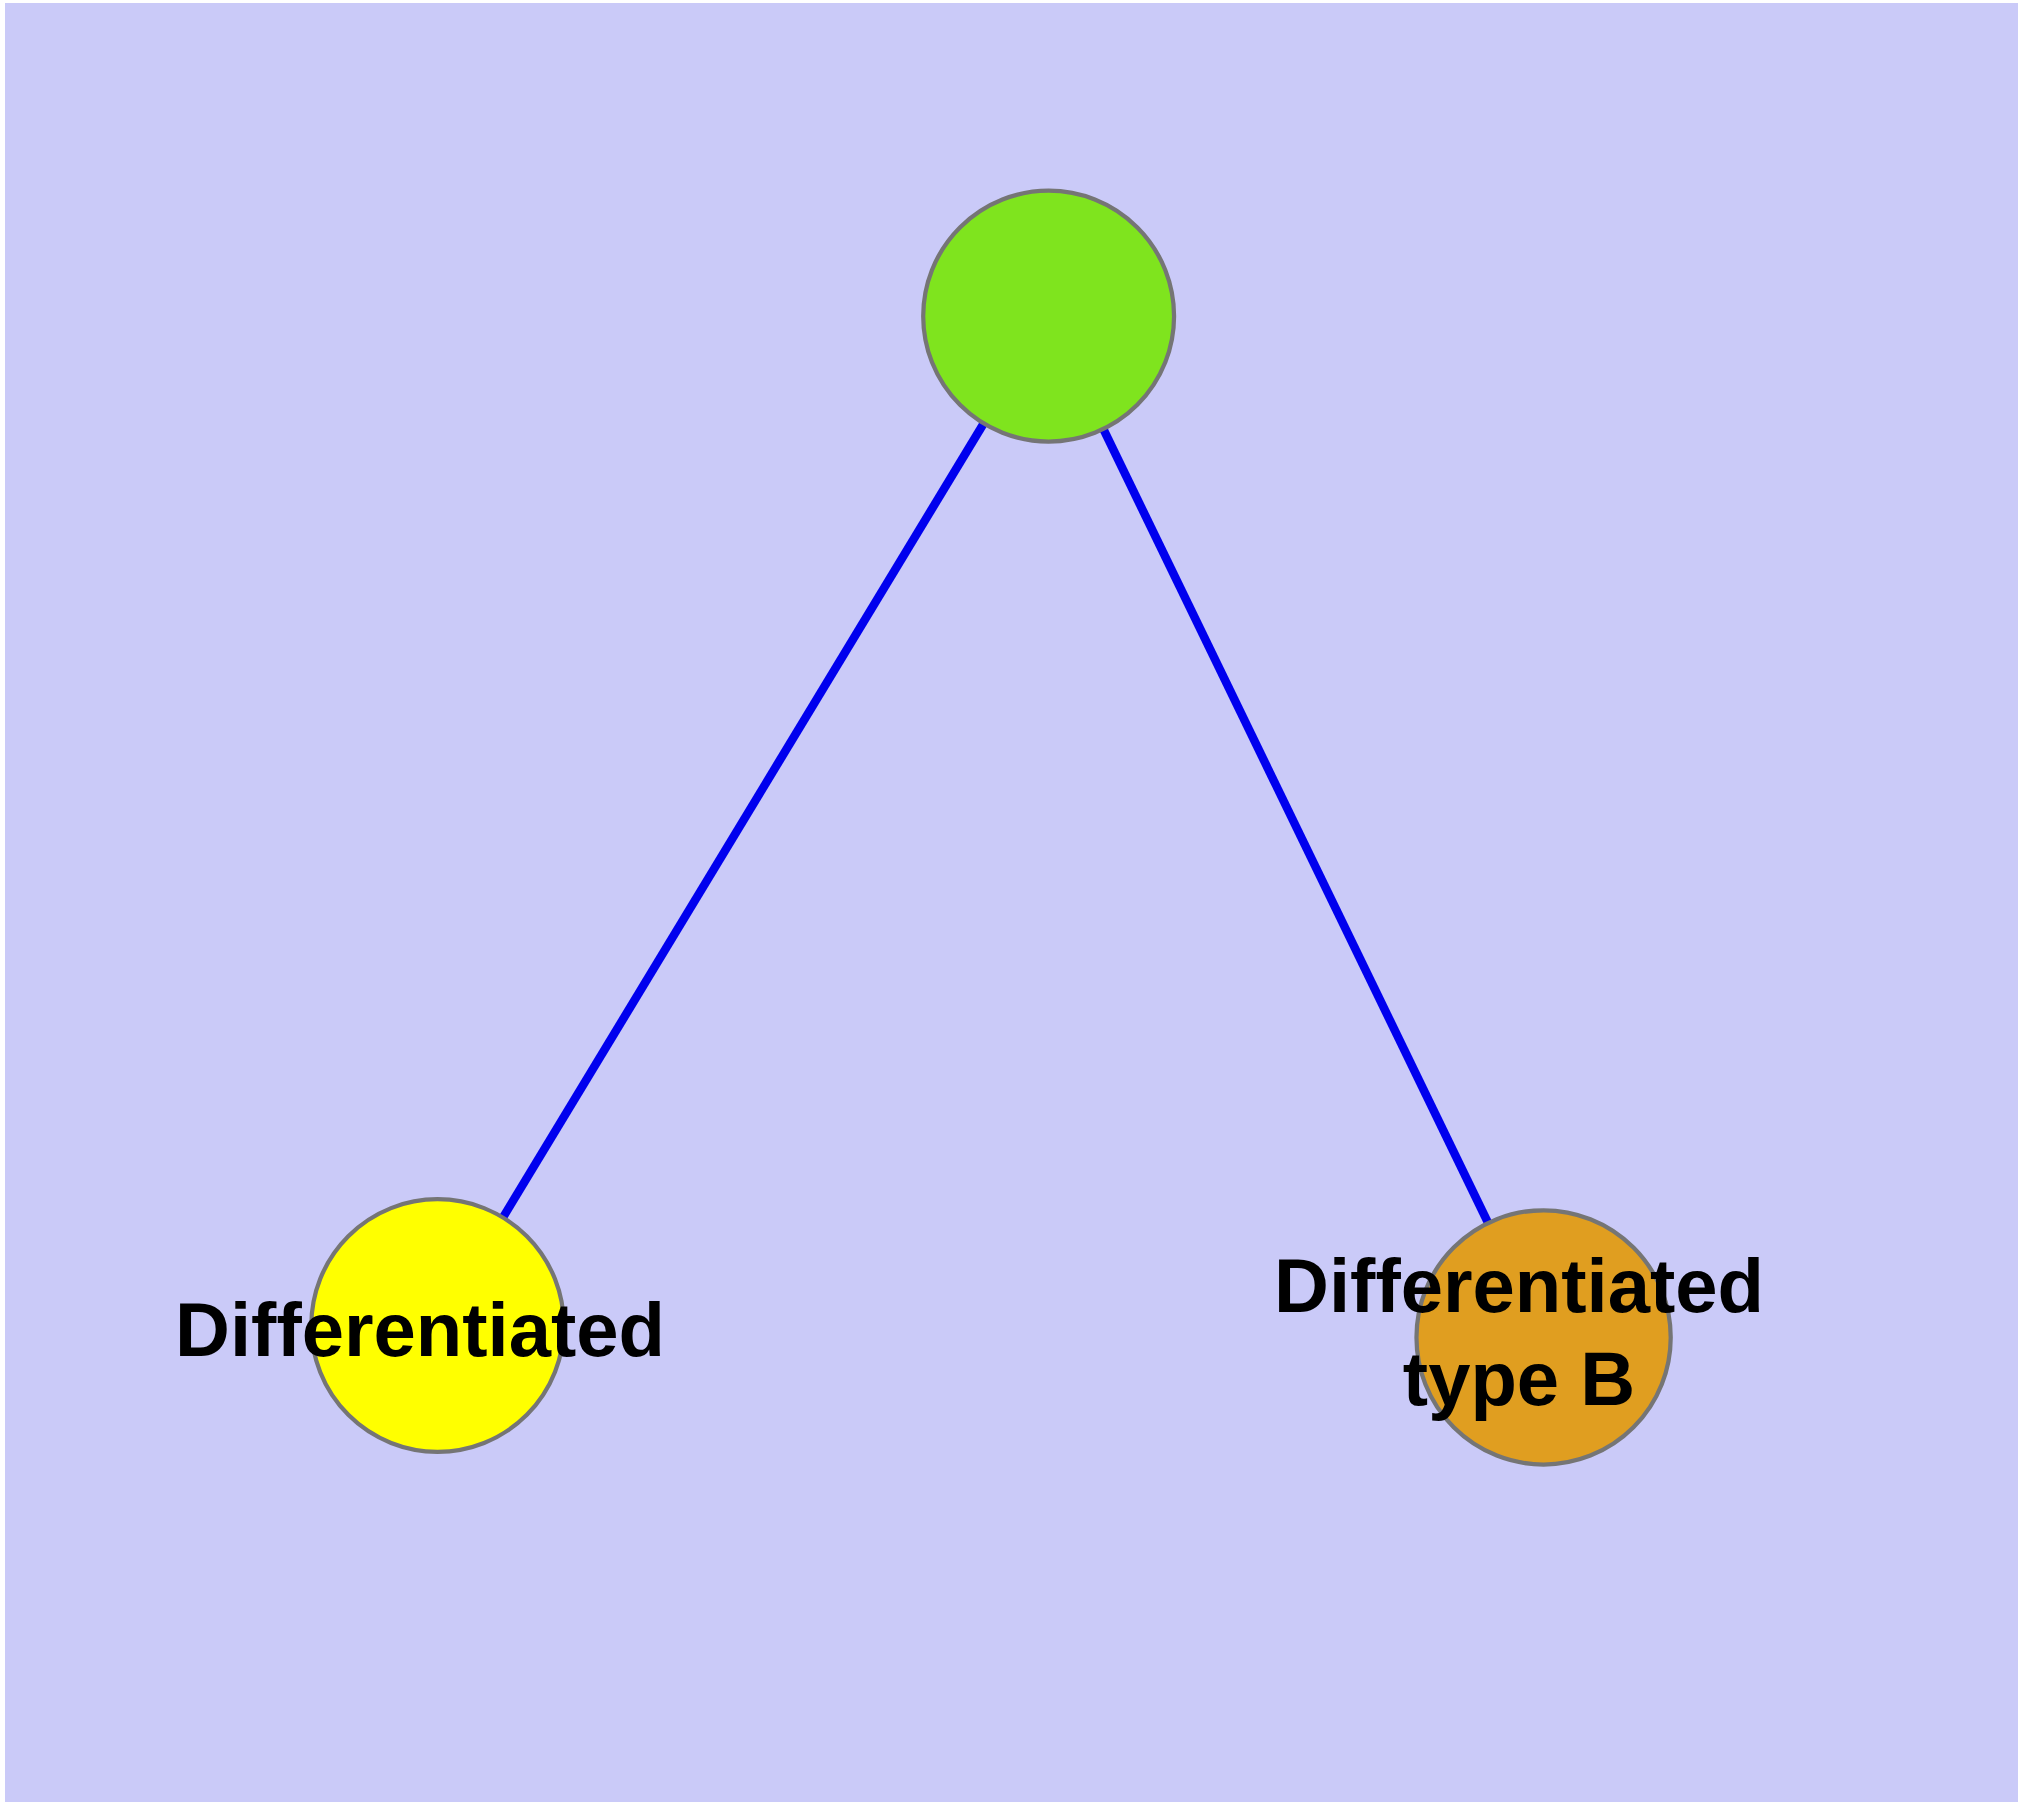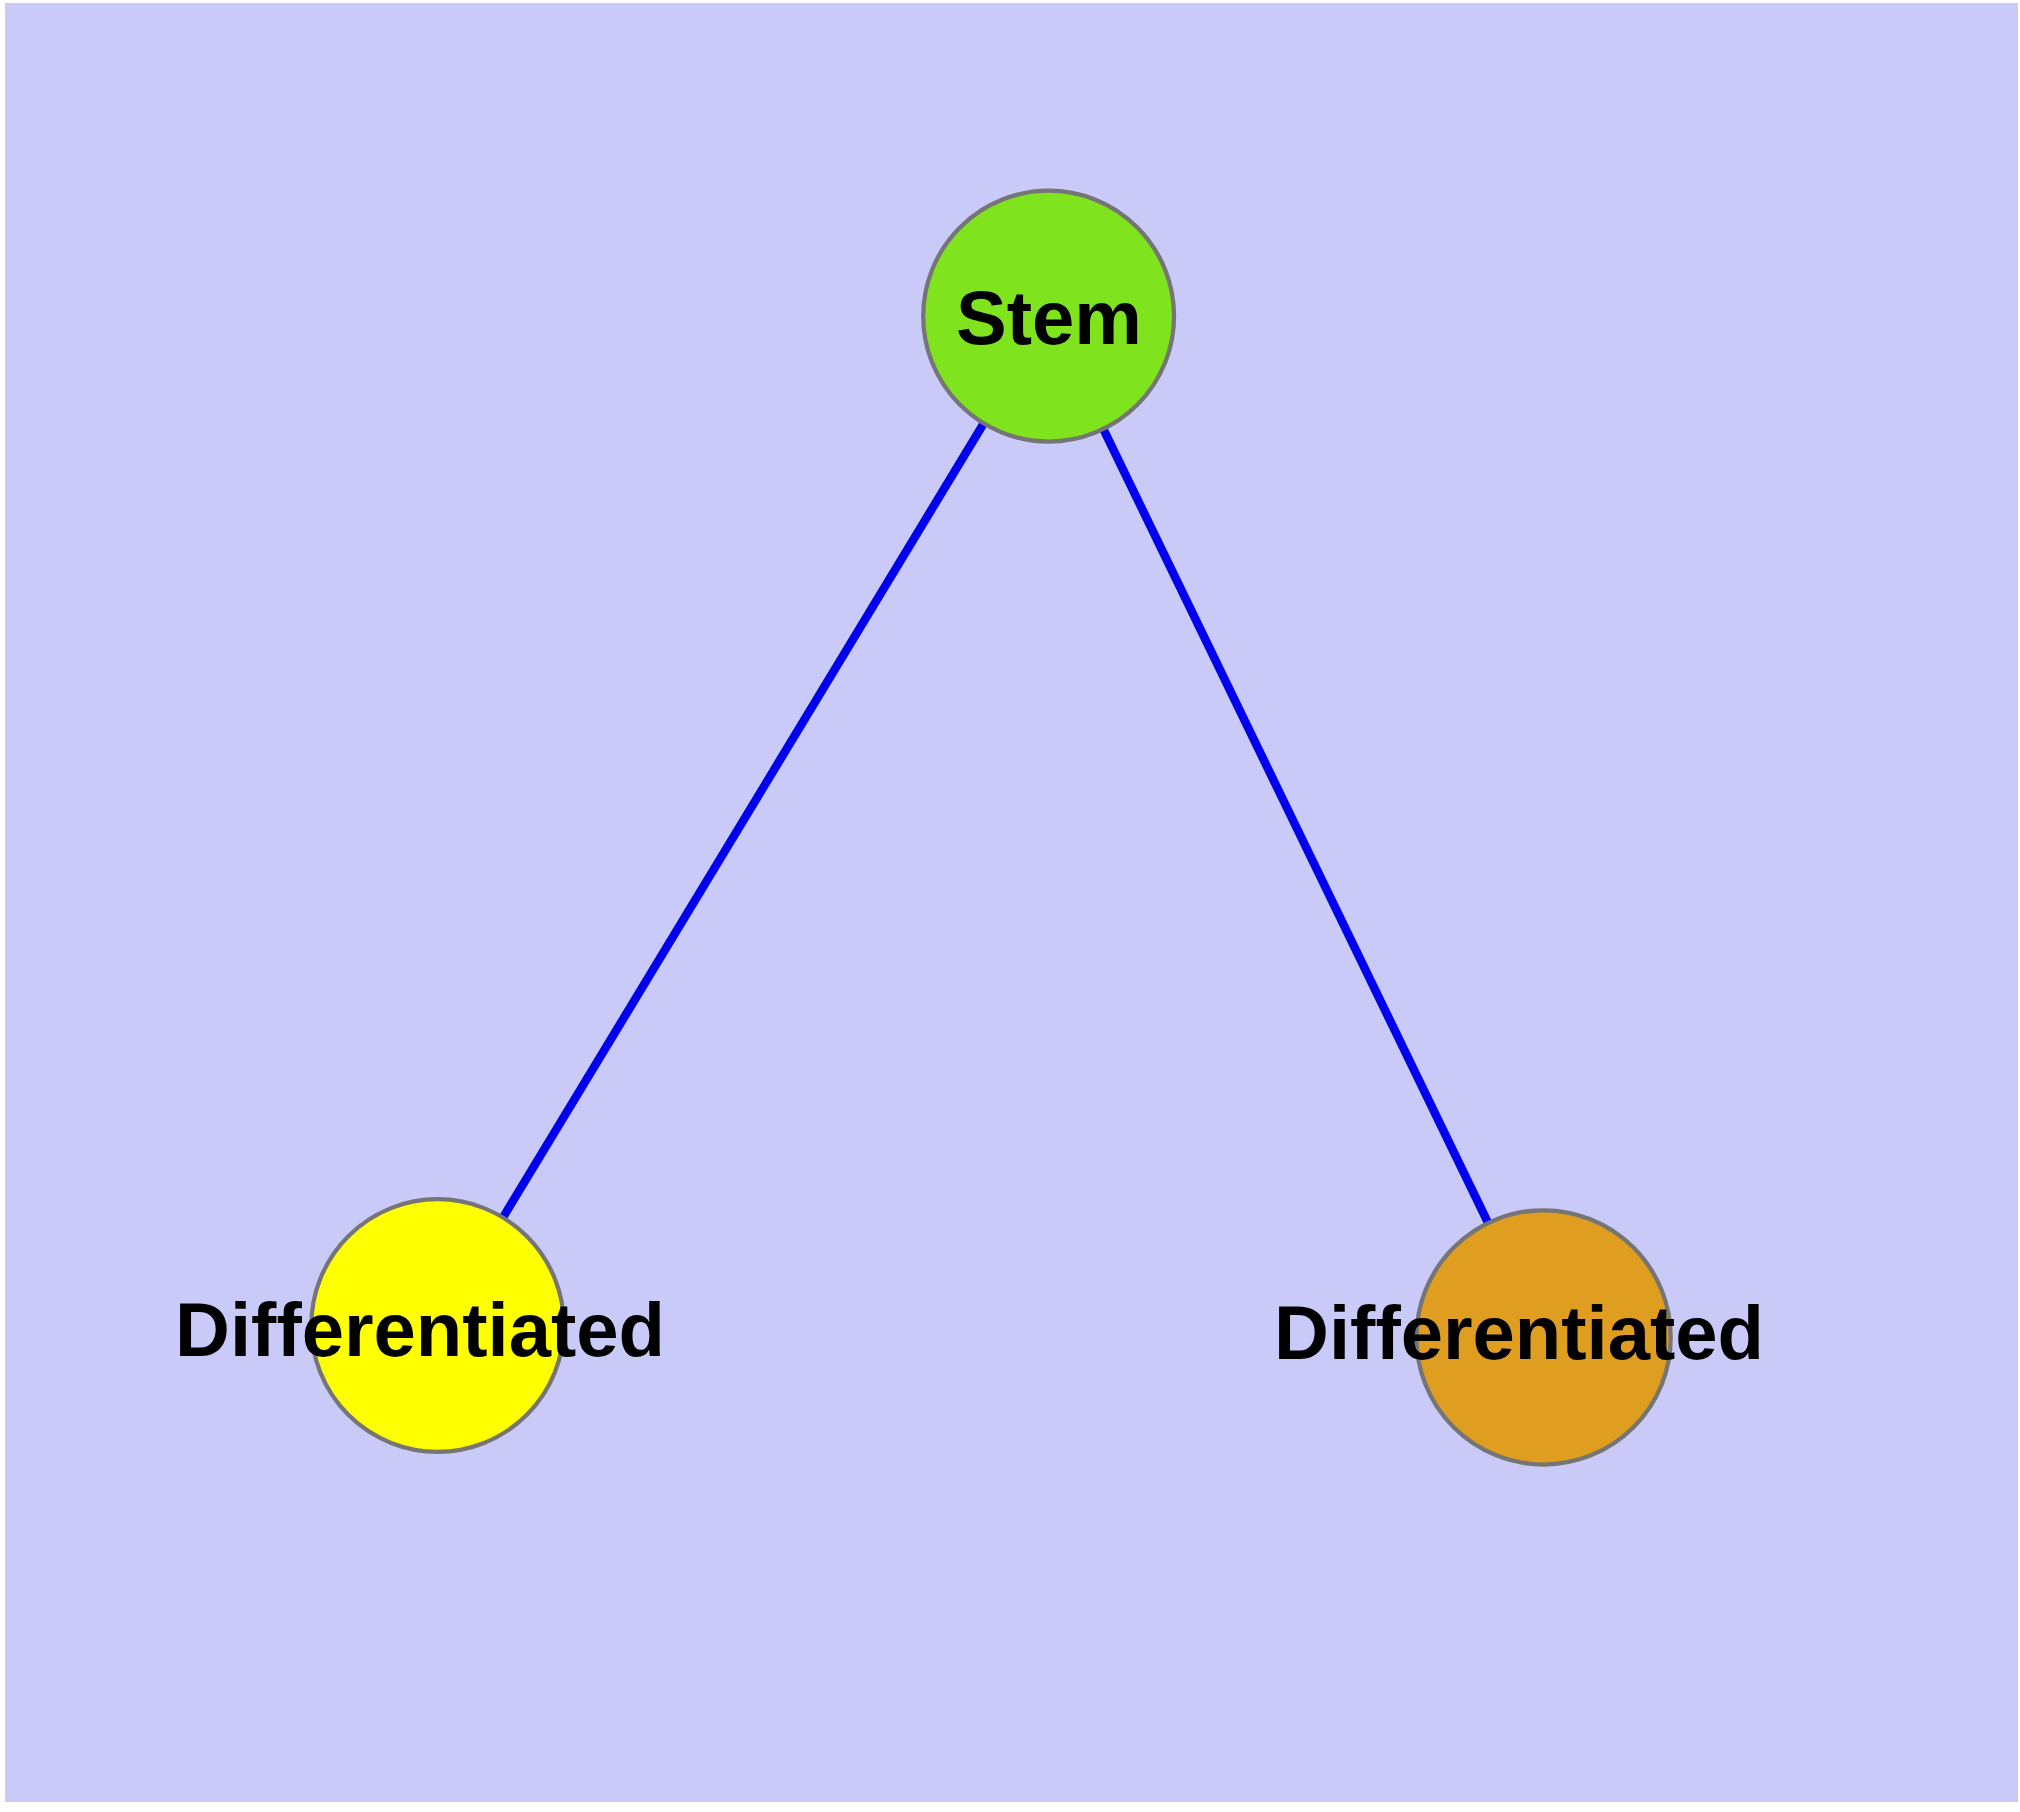--- a/index.html
+++ b/index.html
@@ -58,24 +58,24 @@
 
     <line x1="1237" y1="373" x2="1821" y2="1578" stroke-width="10" stroke="#0000ee"></line>
 
     <circle cx="1237" cy="373" r="148" stroke-width="5" fill="#7fe41e" stroke="#757575"></circle>
 
     <circle cx="516" cy="1564" r="149" stroke-width="5" fill="#ffff00" stroke="#757575"></circle>
 
     <circle cx="1821" cy="1578" r="150" stroke-width="5" fill="#e09e20" stroke="#757575"></circle>
   </svg>
 
-  <div class="node-label stem">Stem</div>
 
   <div class="node-label type-a">
     <div>Differentiated</div>
   </div>
 
   <div class="node-label type-b">
     <div>Differentiated</div>
+    <div>type B</div>
   </div>
 
 </div>
 
 
 </body></html>

